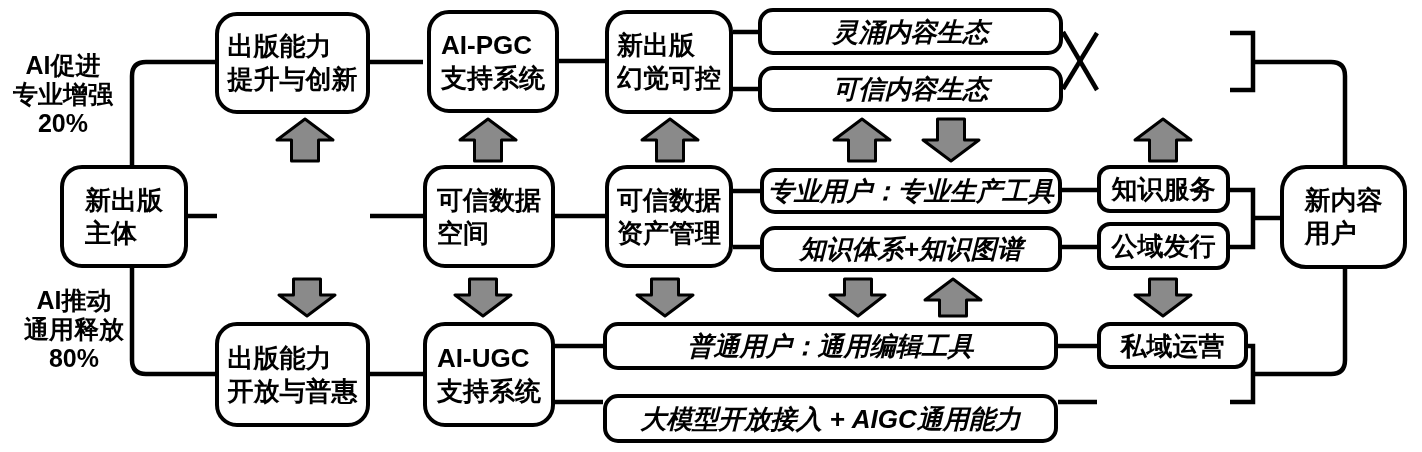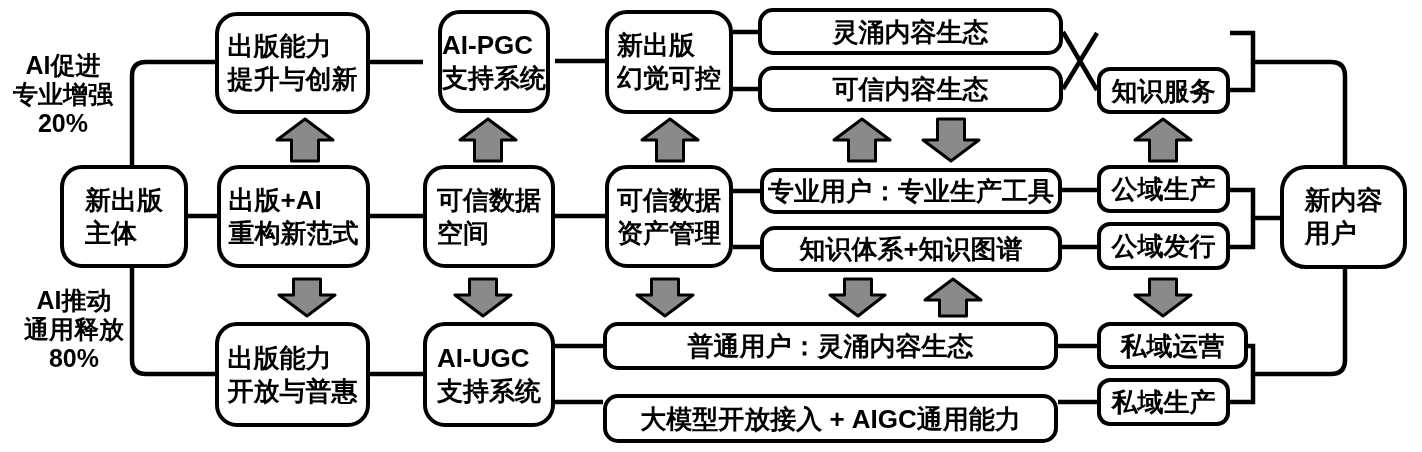--- a/index.html
+++ b/index.html
@@ -14,28 +14,28 @@
   .wires{position:absolute;left:0;top:0;z-index:1;}
   .cline{stroke:var(--line-color);stroke-width:4.5;fill:none;stroke-linecap:butt;}
   .arrow{fill:var(--arrow-fill);stroke:var(--line-color);stroke-width:3;stroke-linejoin:round;}
   .box{
     position:absolute;z-index:2;box-sizing:border-box;
     border:4.5px solid var(--line-color);background:var(--box-fill);color:var(--text-color);
     display:flex;align-items:center;justify-content:center;text-align:left;
     font-weight:700;white-space:pre-line;
   }
   .tall{border-radius:22px;font-size:26px;line-height:33px;}
-  .wide{border-radius:15px;font-size:26px;line-height:28px;}
+  .wide{border-radius:15px;font-size:26px;line-height:28px;font-style:italic;}
   .small{border-radius:13px;font-size:26px;line-height:28px;}
   .side-label{
     position:absolute;z-index:2;color:var(--text-color);font-weight:700;
     font-size:25px;line-height:29px;text-align:center;white-space:pre-line;
   }
   .b1{left:215px;top:12px;width:155px;height:102px}
-  .b2{left:438px;top:10px;width:112px;height:103px}
+  .b2{left:427px;top:10px;width:132px;height:103px}
   .b3{left:605px;top:10px;width:128px;height:104px}
   .b4{left:758px;top:8px;width:305px;height:47px}
   .b5{left:758px;top:66px;width:305px;height:46px}
   .b6{left:1097px;top:10px;width:133px;height:47px}
   .b7{left:1097px;top:67px;width:133px;height:47px}
   .b8{left:60px;top:165px;width:128px;height:103px}
   .b9{left:217px;top:165px;width:153px;height:103px}
   .b10{left:423px;top:165px;width:132px;height:103px}
   .b11{left:605px;top:165px;width:128px;height:103px}
   .b12{left:760px;top:168px;width:302px;height:46px}
@@ -132,39 +132,35 @@
 80%</div>
 
   <div class="box tall b1">出版能力
 提升与创新</div>
   <div class="box tall b2">AI-PGC
 支持系统</div>
   <div class="box tall b3">新出版
 幻觉可控</div>
   <div class="box wide b4">灵涌内容生态</div>
   <div class="box wide b5">可信内容生态</div>
-  <div class="box small b7">知识服务</div>
 
   <div class="box tall b8">新出版
 主体</div>
-  <div class="box tall b9">出版+AI
-重构新范式</div>
   <div class="box tall b10">可信数据
 空间</div>
   <div class="box tall b11">可信数据
 资产管理</div>
   <div class="box wide b13">知识体系+知识图谱</div>
   <div class="box wide b12">专业用户：专业生产工具</div>
-  <div class="box small b14">公域生产</div>
+  <div class="box small b14">知识服务</div>
   <div class="box small b15">公域发行</div>
   <div class="box tall b16">新内容
 用户</div>
 
   <div class="box tall b17">出版能力
 开放与普惠</div>
   <div class="box tall b18">AI-UGC
 支持系统</div>
-  <div class="box wide b19">普通用户：灵涌内容生态</div>
+  <div class="box wide b19">普通用户：通用编辑工具</div>
   <div class="box wide b20">大模型开放接入 + AIGC通用能力</div>
   <div class="box small b21">私域运营</div>
-  <div class="box small b22">私域生产</div>
 
 </div>
 
 </body></html>

